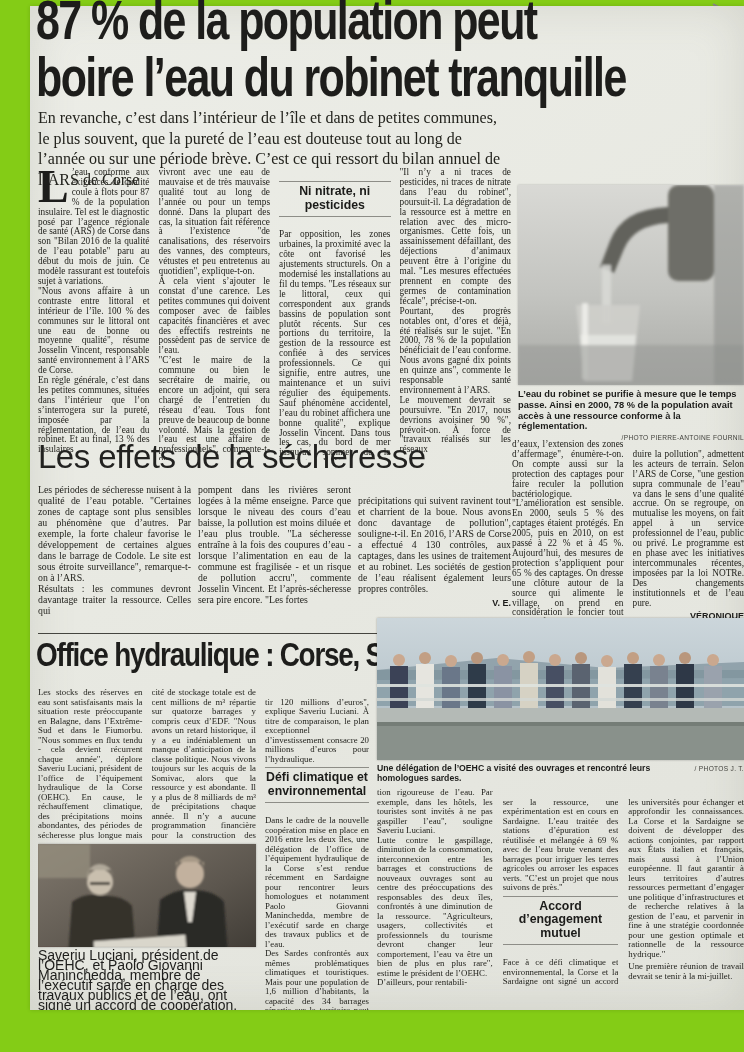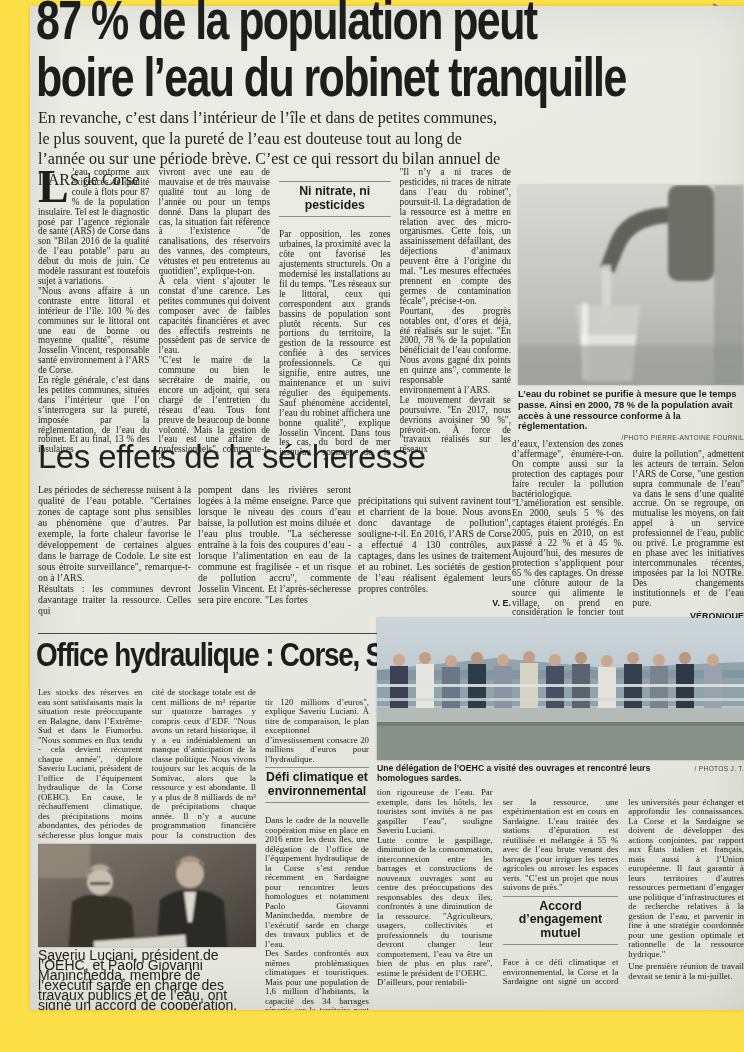--- a/index.html
+++ b/index.html
@@ -1,17 +1,17 @@
 <!DOCTYPE html>
 <html><head>
 <meta charset="utf-8">
 <style>
   html,body{margin:0;padding:0;}
   body{width:744px;height:1052px;background:#fbfbf8;font-family:"Liberation Serif",serif;color:#26261f;}
-  .scan{position:relative;width:744px;height:1052px;overflow:hidden;background:#fde047;}
+  .scan{position:relative;width:744px;height:1052px;overflow:hidden;background:#84cc16;}
   .corner-mark{position:absolute;right:3px;top:10px;width:30px;height:2px;background:#8a8a85;transform:rotate(28deg);border-radius:2px;}
   .paper{position:absolute;left:30px;top:6px;width:714px;height:1004px;
     background:linear-gradient(150deg,#ecede7 0%,#e8e9e2 45%,#e2e3dc 100%);
     box-shadow:inset 0 0 46px rgba(110,110,95,.18), 0 0 4px rgba(0,0,0,.15);}
   
   .headline{position:absolute;left:6px;top:-14px;margin:0;font-family:"Liberation Sans",sans-serif;font-weight:bold;color:#1d1d1b;}
   .hl-line{display:block;font-size:55px;line-height:57px;letter-spacing:-2px;white-space:nowrap;transform:scaleX(.78);transform-origin:0 50%;}
   .lede{position:absolute;left:8px;top:102px;width:470px;margin:0;font-size:16px;line-height:20.5px;color:#23231d;}
   
   .row{display:flex;overflow:hidden;}
@@ -235,21 +235,21 @@
       </div>
       <div class="delegation-caption-row">
         <span class="dcap">Une délégation de l’OEHC a visité des ouvrages et rencontré leurs homologues sardes.</span>
         <span class="dcredit">/ PHOTOS J. T.</span>
       </div>
       <div class="a3-right-cols">
         <div class="bcol small">tion rigoureuse de l’eau. Par exemple, dans les hôtels, les touristes sont invités à ne pas gaspiller l’eau", souligne Saveriu Luciani.
 Lutte contre le gaspillage, diminution de la consommation, interconnexion entre les barrages et constructions de nouveaux ouvrages sont au centre des préoccupations des responsables des deux îles, confrontés à une diminution de la ressource. "Agriculteurs, usagers, collectivités et professionnels du tourisme devront changer leur comportement, l’eau va être un bien de plus en plus rare", estime le président de l’OEHC.
 D’ailleurs, pour rentabili-</div>
         <div class="bcol small">
-          <span class="coltext">ser la ressource, une expérimentation est en cours en Sardaigne. L’eau traitée des stations d’épuration est réutilisée et mélangée à 55 % avec de l’eau brute venant des barrages pour irriguer les terres agricoles ou arroser les espaces verts. "C’est un projet que nous suivons de près."</span>
+          <span class="coltext">ser la ressource, une expérimentation est en cours en Sardaigne. L’eau traitée des stations d’épuration est réutilisée et mélangée à 69 % avec de l’eau brute venant des barrages pour irriguer les terres agricoles ou arroser les espaces verts. "C’est un projet que nous suivons de près."</span>
           <h3 class="colhead">Accord d’engagement mutuel</h3>
           <span class="coltext">Face à ce défi climatique et environnemental, la Corse et la Sardaigne ont signé un accord d’engagement mutuel. "Nous allons créer un groupe de travail permanent qui regroupera l’ensemble des acteurs institutionnels et</span>
         </div>
         <div class="bcol small">
           <span class="coltext">les universités pour échanger et approfondir les connaissances. La Corse et la Sardaigne se doivent de développer des actions conjointes, par rapport aux États italien et français, mais aussi à l’Union européenne. Il faut garantir à leurs territoires d’autres ressources permettant d’engager une politique d’infrastructures et de recherche relatives à la gestion de l’eau, et parvenir in fine à une stratégie coordonnée pour une gestion optimale et rationnelle de la ressource hydrique."</span>
           <span class="coltext closing">Une première réunion de travail devrait se tenir à la mi-juillet.</span>
           
         </div>
       </div>
     </div>

